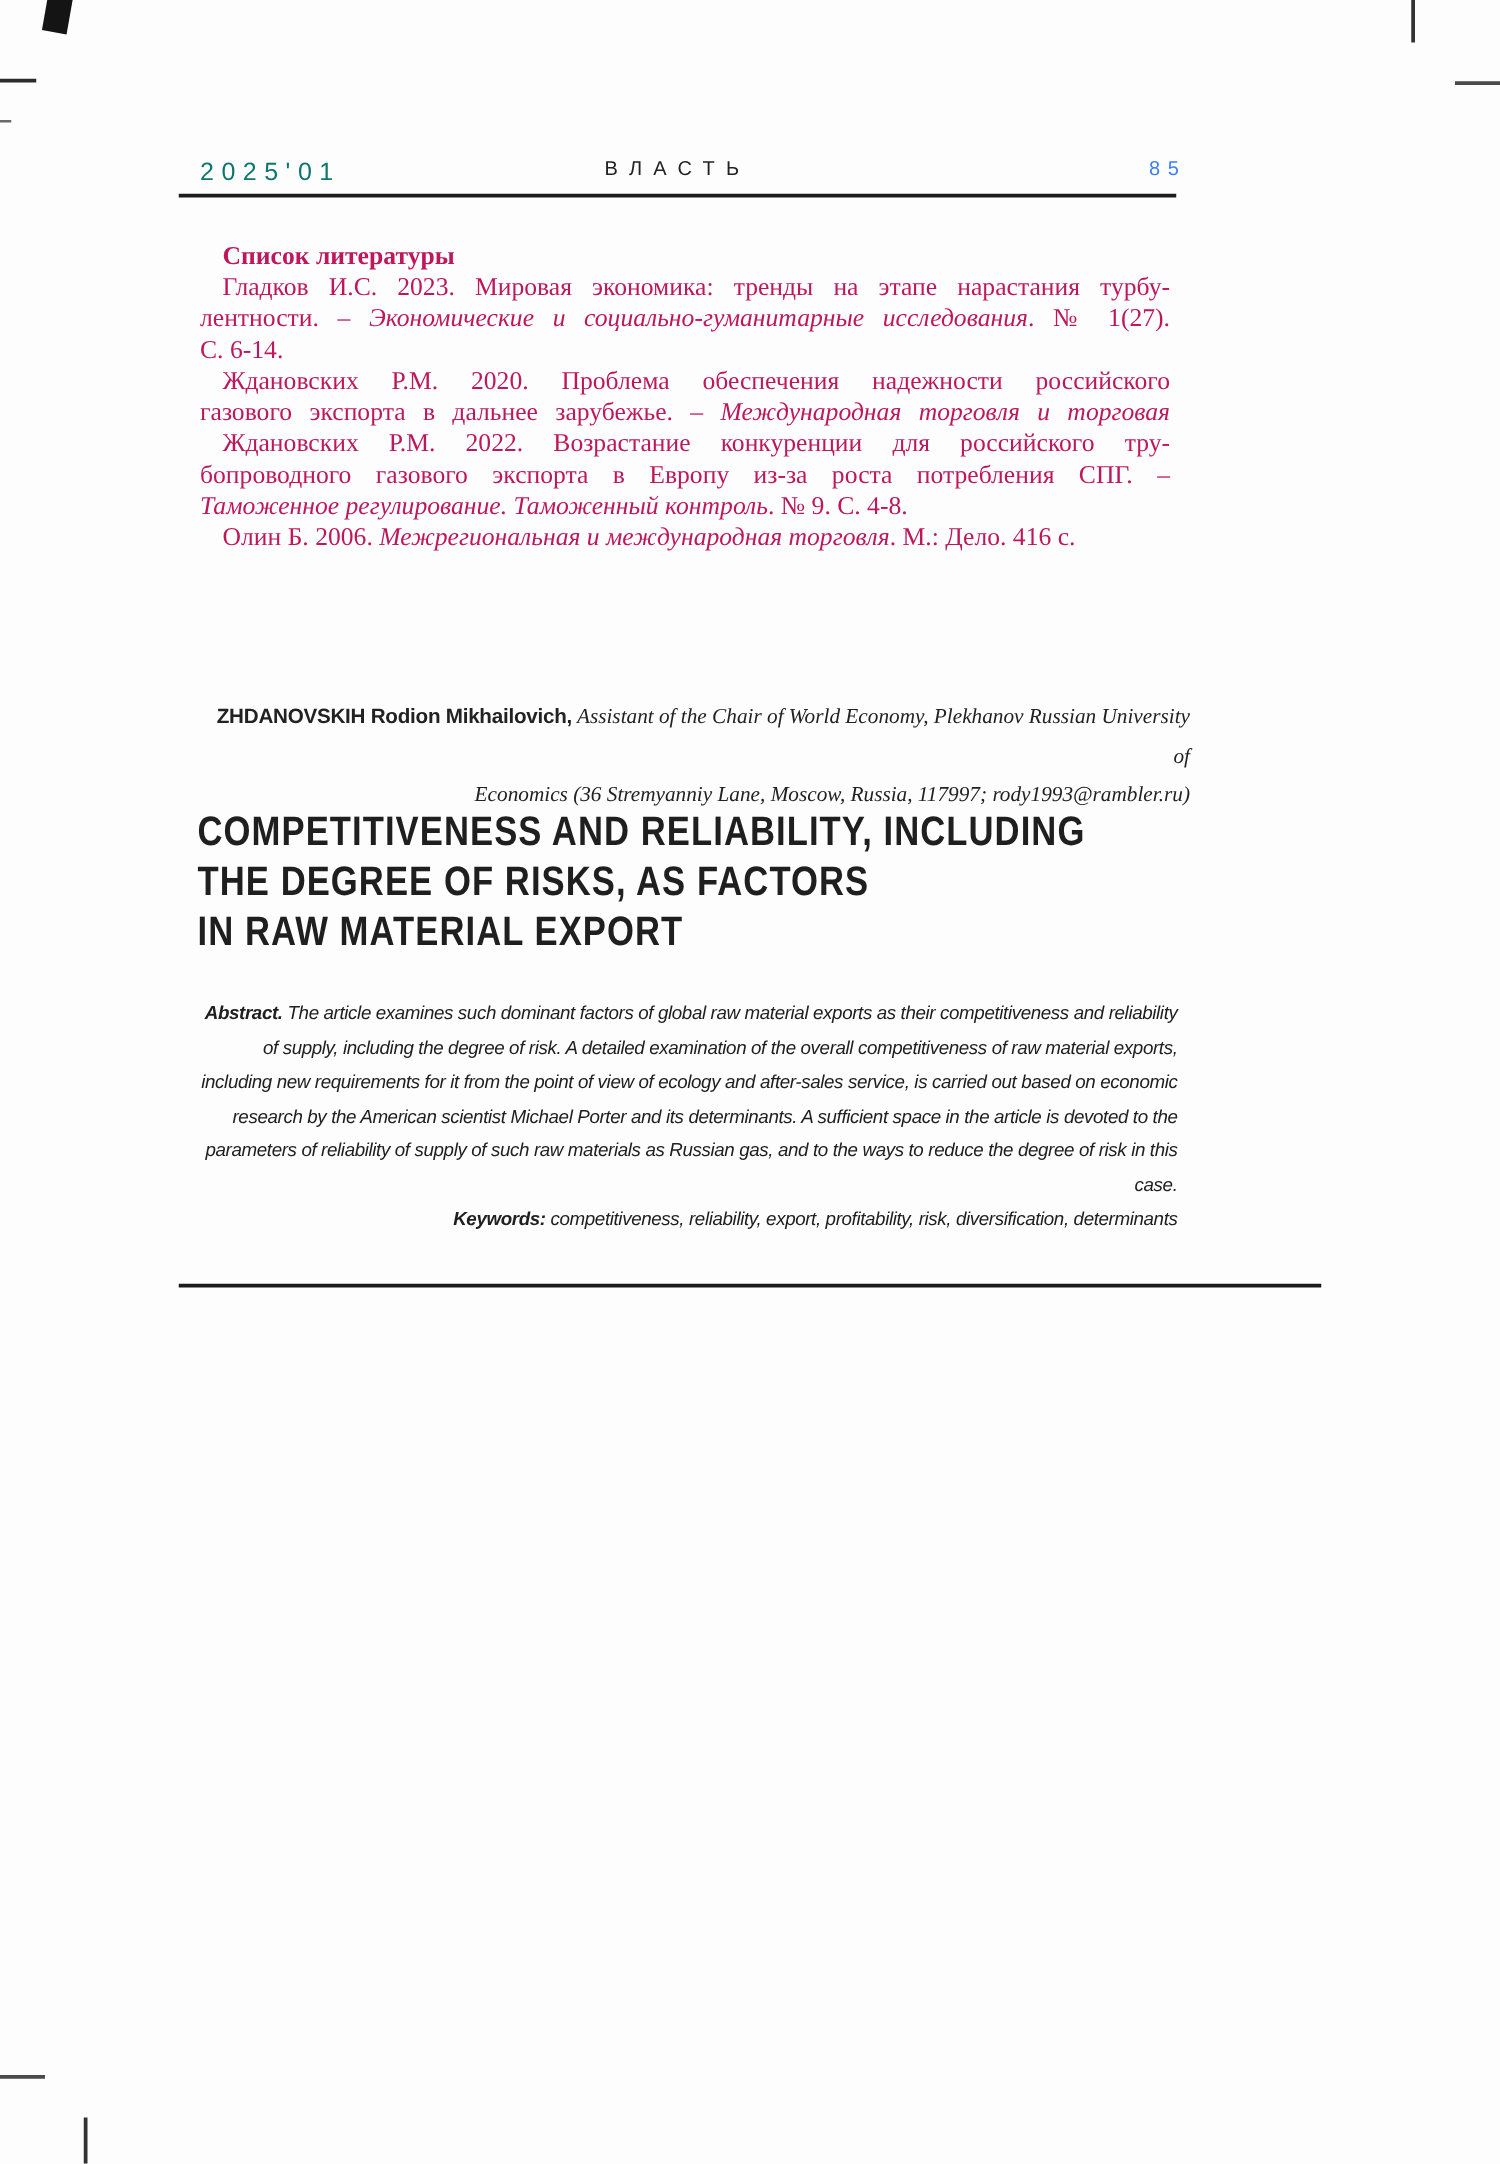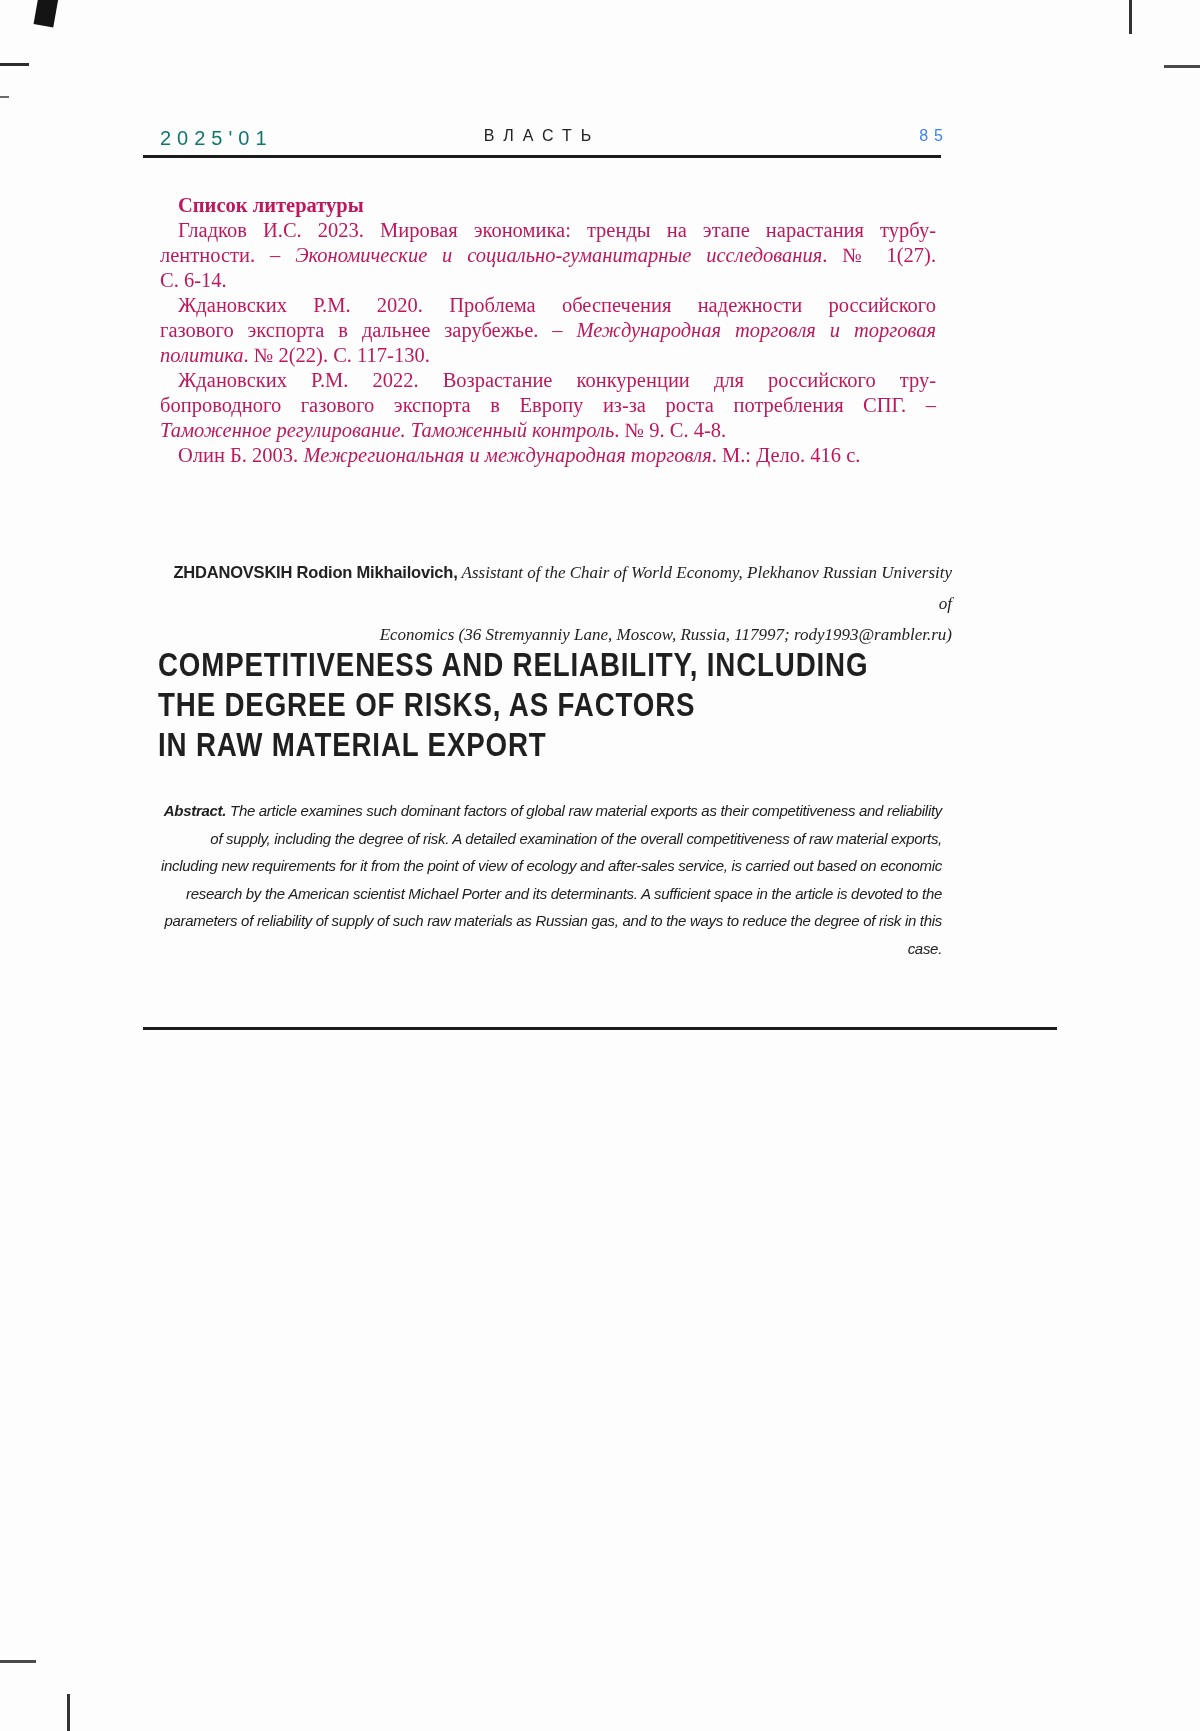--- a/index.html
+++ b/index.html
@@ -80,40 +80,40 @@
 <div class="hdr-page">85</div>
 <div class="hdr-rule"></div>
 
 <div class="refs">
   <div class="ref-heading">Список литературы</div>
   <div class="ref-line indent just"><span>Гладков И.С. 2023. Мировая экономика: тренды на этапе нарастания турбу-</span></div>
   <div class="ref-line just"><span>лентности. – </span><span class="it">Экономические и социально-гуманитарные исследования</span><span>. № 1(27).</span></div>
   <div class="ref-line"><span>С. 6-14.</span></div>
   <div class="ref-line indent just"><span>Ждановских Р.М. 2020. Проблема обеспечения надежности российского</span></div>
   <div class="ref-line just"><span>газового экспорта в дальнее зарубежье. – </span><span class="it">Международная торговля и торговая</span></div>
-  <div class="ref-line"><span class="it">политика</span><span>. № 2(22). С. 117-130.</span></div>
   <div class="ref-line indent just"><span>Ждановских Р.М. 2022. Возрастание конкуренции для российского тру-</span></div>
   <div class="ref-line just"><span>бопроводного газового экспорта в Европу из-за роста потребления СПГ. –</span></div>
   <div class="ref-line"><span class="it">Таможенное регулирование. Таможенный контроль</span><span>. № 9. С. 4-8.</span></div>
-  <div class="ref-line indent"><span>Олин Б. 2003. </span><span class="it">Межрегиональная и международная торговля</span><span>. М.: Дело. 416 с.</span></div>
+  <div class="ref-line indent"><span>Олин Б. 2006. </span><span class="it">Межрегиональная и международная торговля</span><span>. М.: Дело. 416 с.</span></div>
 </div>
 
 <div class="author">
   <div class="author-line"><span class="author-name">ZHDANOVSKIH Rodion Mikhailovich,</span> <span>Assistant of the Chair of World Economy, Plekhanov Russian University of</span></div>
   <div class="author-line"><span>Economics (36 Stremyanniy Lane, Moscow, Russia, 117997; rody1993@rambler.ru)</span></div>
 </div>
 
 <div class="title">
   <div class="title-line">COMPETITIVENESS AND RELIABILITY, INCLUDING</div>
   <div class="title-line">THE DEGREE OF RISKS, AS FACTORS</div>
   <div class="title-line">IN RAW MATERIAL EXPORT</div>
 </div>
 
 <div class="abstract">
   <p><span class="abs-label">Abstract.</span> <span>The article examines such dominant factors of global raw material exports as their competitiveness and reliability of supply, including the degree of risk. A detailed examination of the overall competitiveness of raw material exports, including new requirements for it from the point of view of ecology and after-sales service, is carried out based on economic research by the American scientist Michael Porter and its determinants. A sufficient space in the article is devoted to the parameters of reliability of supply of such raw materials as Russian gas, and to the ways to reduce the degree of risk in this case.</span></p>
+  <p><span class="abs-label">Keywords:</span> <span>competitiveness, reliability, export, profitability, risk, diversification, determinants</span></p>
 </div>
 
 <div class="divider"></div>
 
 <div class="art art-tl-blob"></div>
 <div class="art art-tl-line"></div>
 <div class="art art-left-dash"></div>
 <div class="art art-tr-vline"></div>
 <div class="art art-tr-hline"></div>
 <div class="art art-bl-hline"></div>

